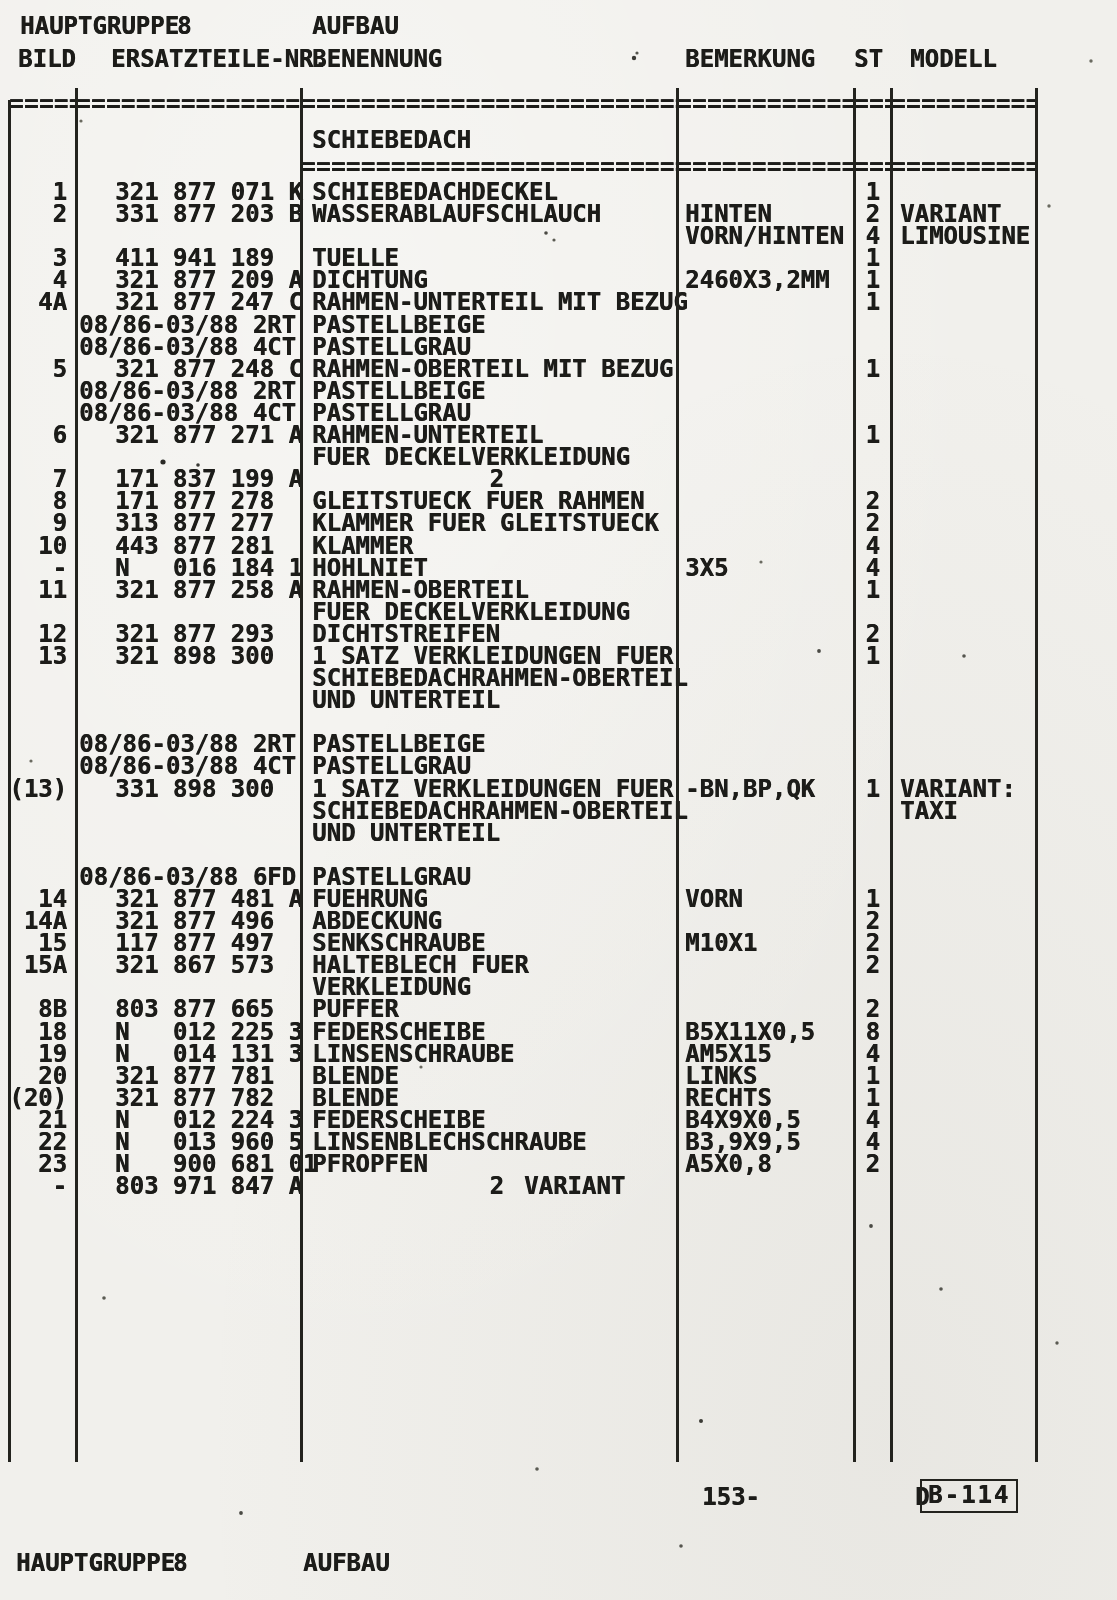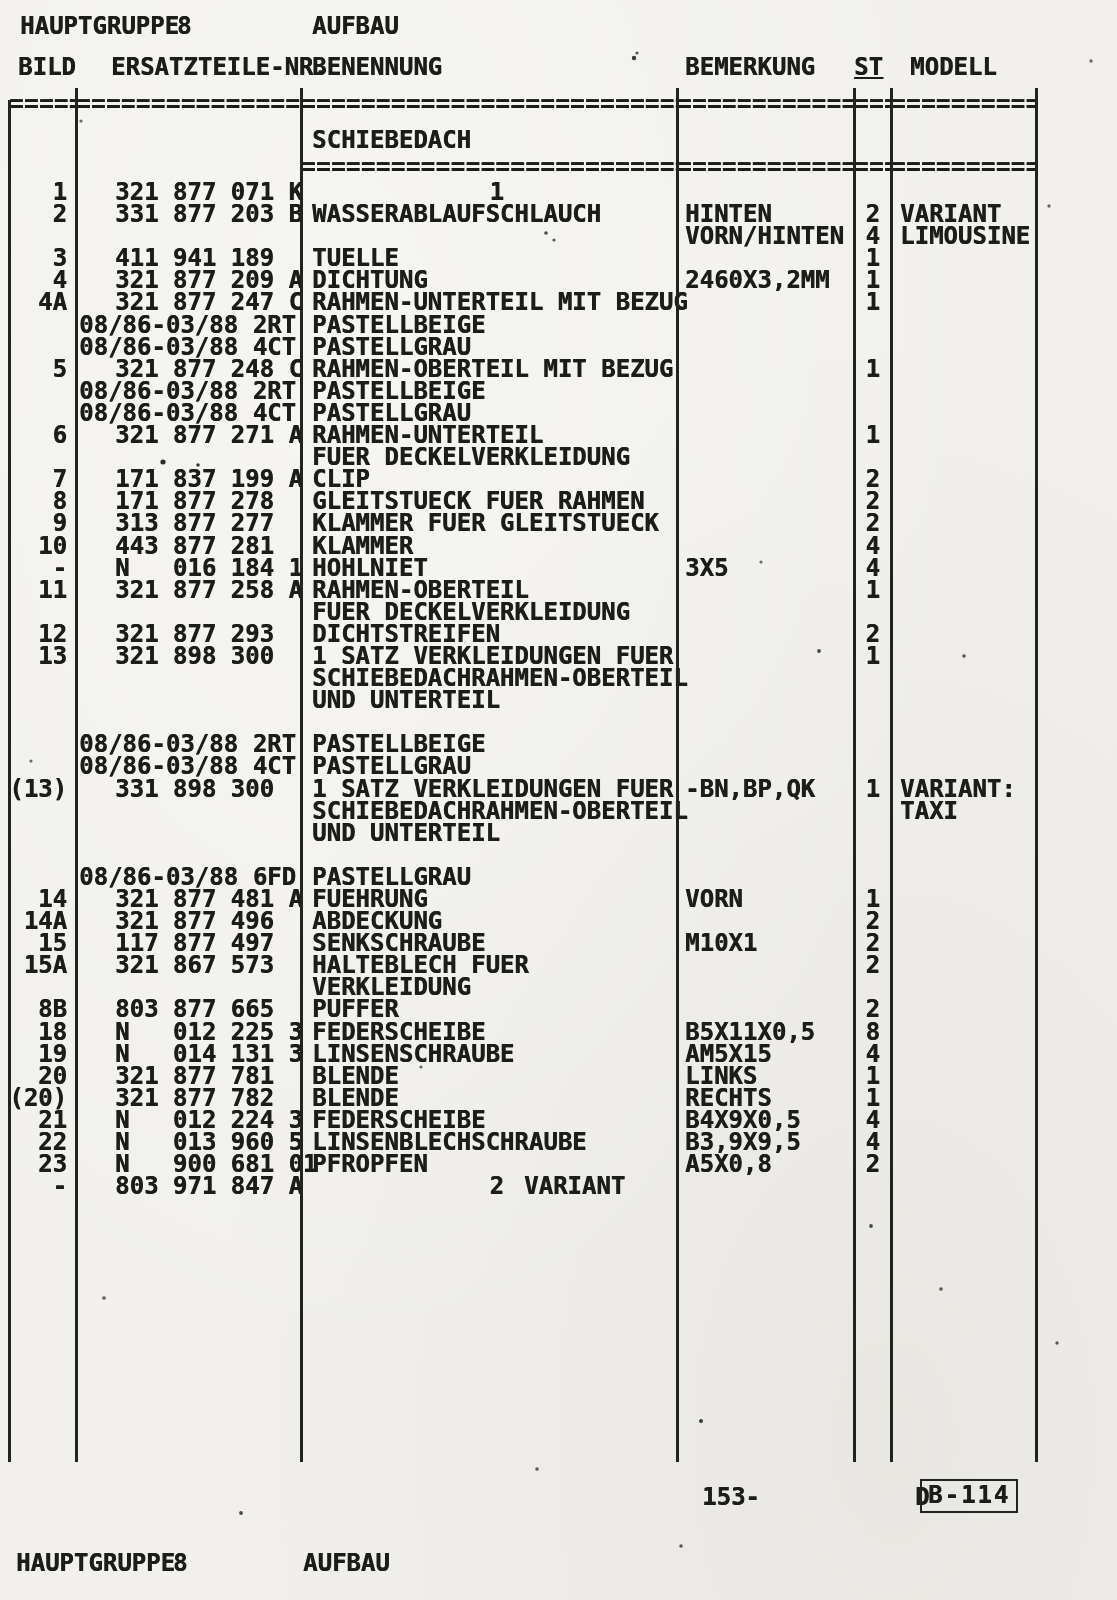--- a/index.html
+++ b/index.html
@@ -43,40 +43,40 @@
   .row > div{box-sizing:border-box;white-space:pre;overflow:visible;}
   .c-bild{width:67px;text-align:right;padding-right:8px;}
   .c-nr{width:225px;padding-left:40px;}
   .c-nr.nr-split{display:flex;justify-content:space-between;padding:0 4px;}
   .c-ben{width:376px;padding-left:12px;}
   .c-bem{width:177px;padding-left:9px;}
   .c-st{width:37px;text-align:right;padding-right:10px;}
   .c-mod{width:147px;padding-left:10px;}
   .thead .c-bild{text-align:left;padding-left:10px;}
   .thead .c-nr{padding-left:36px;}
-  .thead .c-st{padding-right:7px;text-decoration:underline;}
+  .thead .c-st{padding-right:7px;}
   .thead .c-mod{padding-left:20px;}
   .sep > div{padding:0 1px !important;overflow:hidden;text-align:left;}
   .sep{letter-spacing:.5px;}
 </style>
 </head>
 <body>
 
 <div class="page">
   <div class="speckles"></div>
 
   <div>
     <span class="abs" style="left:20px;top:12px">HAUPTGRUPPE</span>
     <span class="abs" style="left:177px;top:12px">8</span>
     <span class="abs" style="left:312px;top:12px">AUFBAU</span>
   </div>
 
   <div>
 
-    <div class="row arow thead" style="top:56px">
+    <div class="row arow thead" style="top:48px">
       <div class="c-bild">BILD</div>
       <div class="c-nr">ERSATZTEILE-NR.</div>
       <div class="c-ben">BENENNUNG</div>
       <div class="c-bem">BEMERKUNG</div>
       <div class="c-st">ST</div>
       <div class="c-mod">MODELL</div>
     </div>
 
     <div class="row arow sep" style="top:93px">
       <div class="c-bild">======</div>
@@ -102,20 +102,21 @@
       <div class="c-ben">===============================</div>
       <div class="c-bem">===============</div>
       <div class="c-st">===</div>
       <div class="c-mod">============</div>
     </div>
 
     <div id="rows-host">
         <div class="row">
     <div class="c-bild">1</div>
     <div class="c-nr"><span class="nr-l">321 877 071 K</span><span class="nr-r"></span></div>
+    <div class="c-ben">SCHIEBEDACHDECKEL</div>
     <div class="c-bem"></div>
     <div class="c-st">1</div>
     <div class="c-mod"></div>
   </div>
         <div class="row">
     <div class="c-bild">2</div>
     <div class="c-nr"><span class="nr-l">331 877 203 B</span><span class="nr-r"></span></div>
     <div class="c-ben">WASSERABLAUFSCHLAUCH</div>
     <div class="c-bem">HINTEN</div>
     <div class="c-st">2</div>
@@ -205,21 +206,20 @@
     <div class="c-bild"></div>
     <div class="c-nr"><span class="nr-l"></span><span class="nr-r"></span></div>
     <div class="c-ben">FUER DECKELVERKLEIDUNG</div>
     <div class="c-bem"></div>
     <div class="c-st"></div>
     <div class="c-mod"></div>
   </div>
         <div class="row">
     <div class="c-bild">7</div>
     <div class="c-nr"><span class="nr-l">171 837 199 A</span><span class="nr-r"></span></div>
-    <div class="c-ben">CLIP</div>
     <div class="c-bem"></div>
     <div class="c-st">2</div>
     <div class="c-mod"></div>
   </div>
         <div class="row">
     <div class="c-bild">8</div>
     <div class="c-nr"><span class="nr-l">171 877 278</span><span class="nr-r"></span></div>
     <div class="c-ben">GLEITSTUECK FUER RAHMEN</div>
     <div class="c-bem"></div>
     <div class="c-st">2</div>

